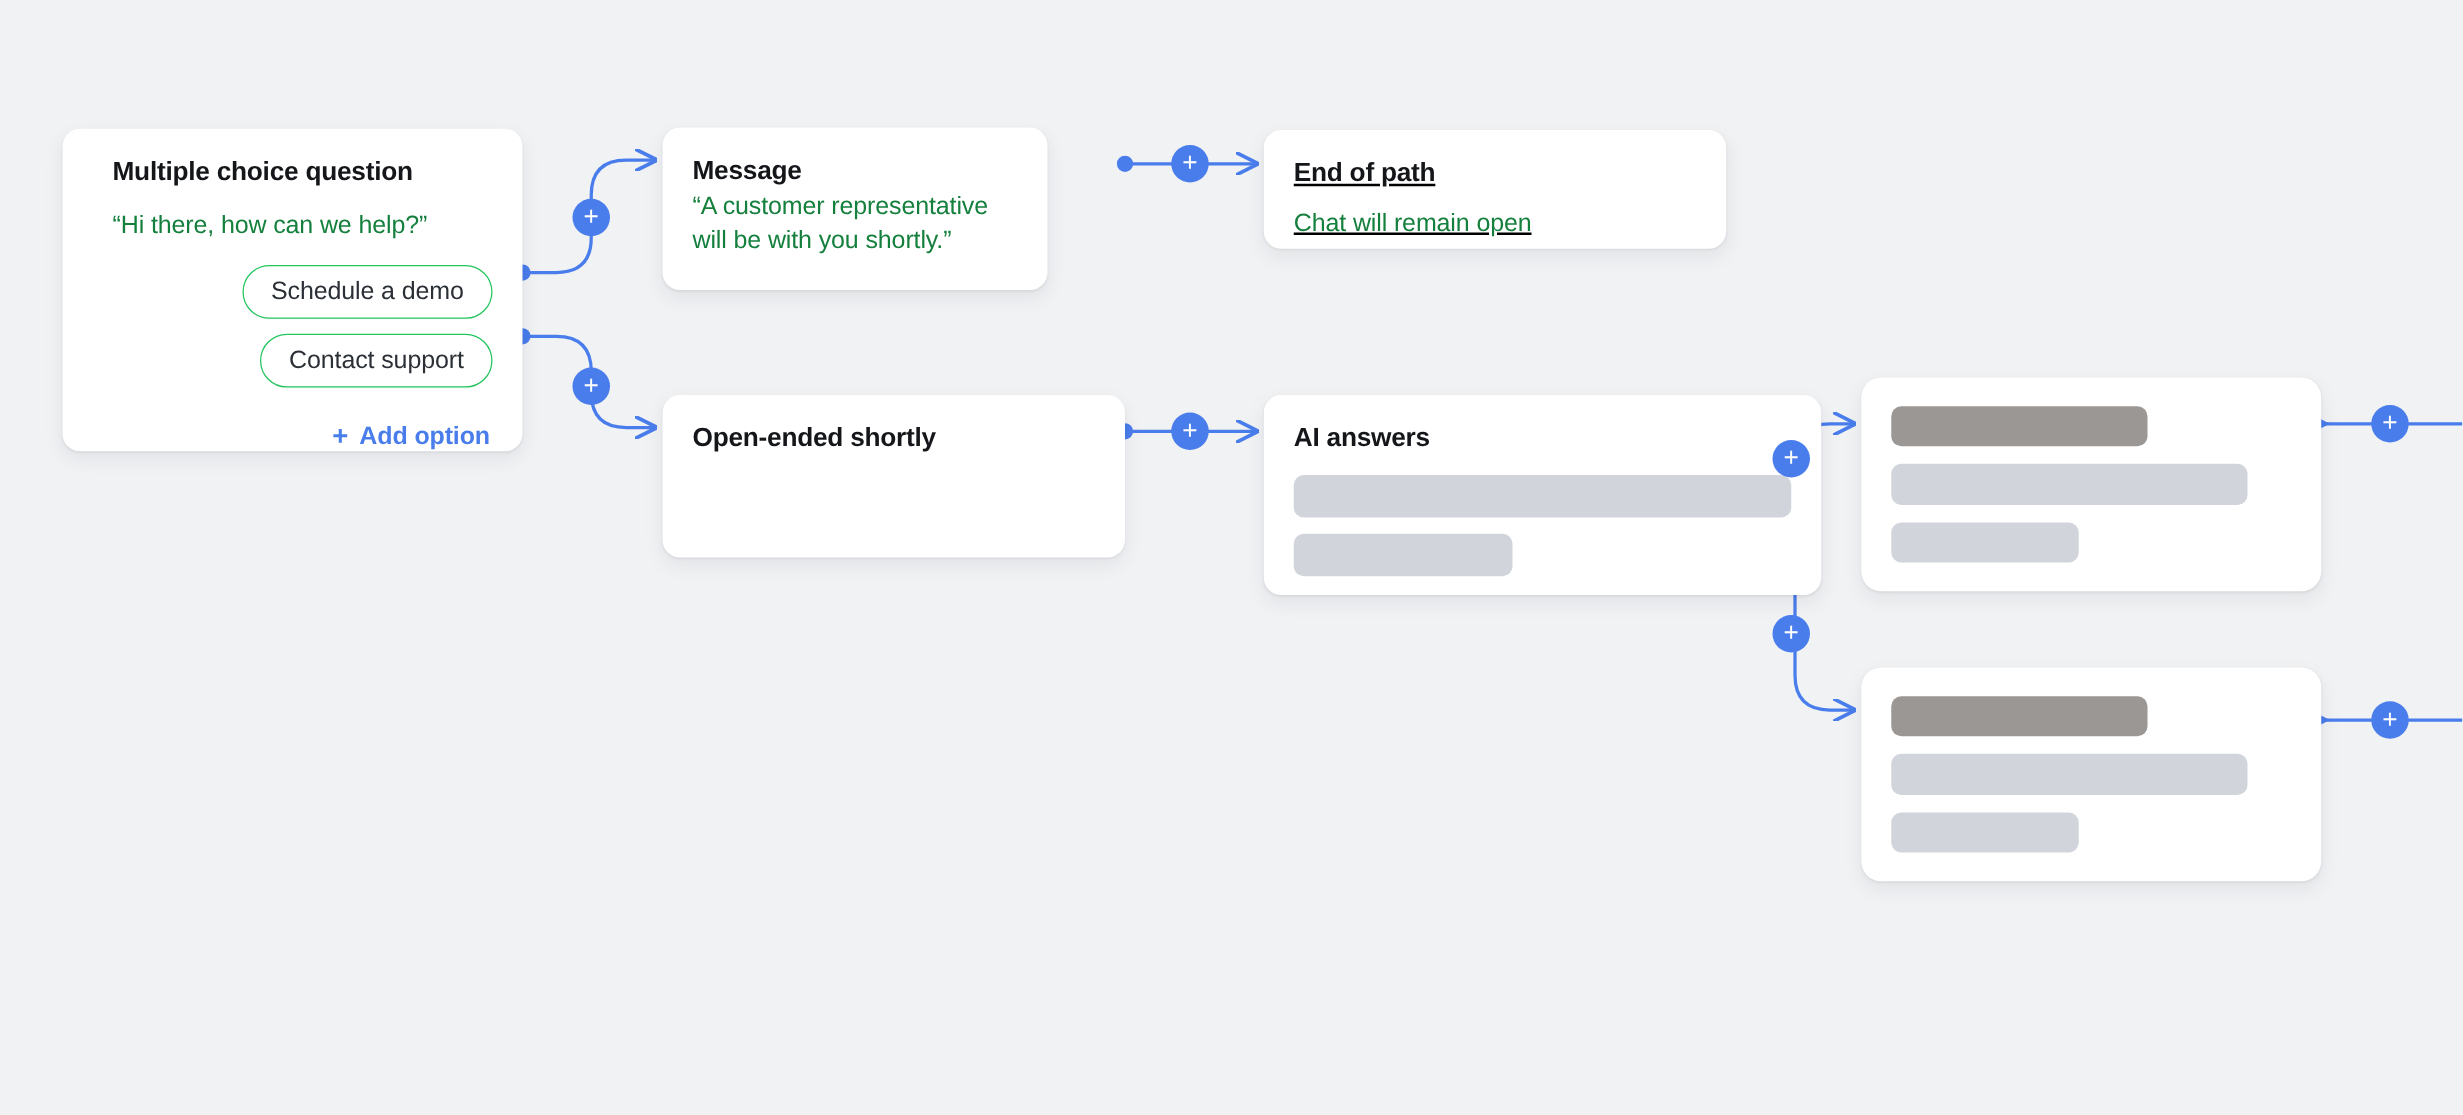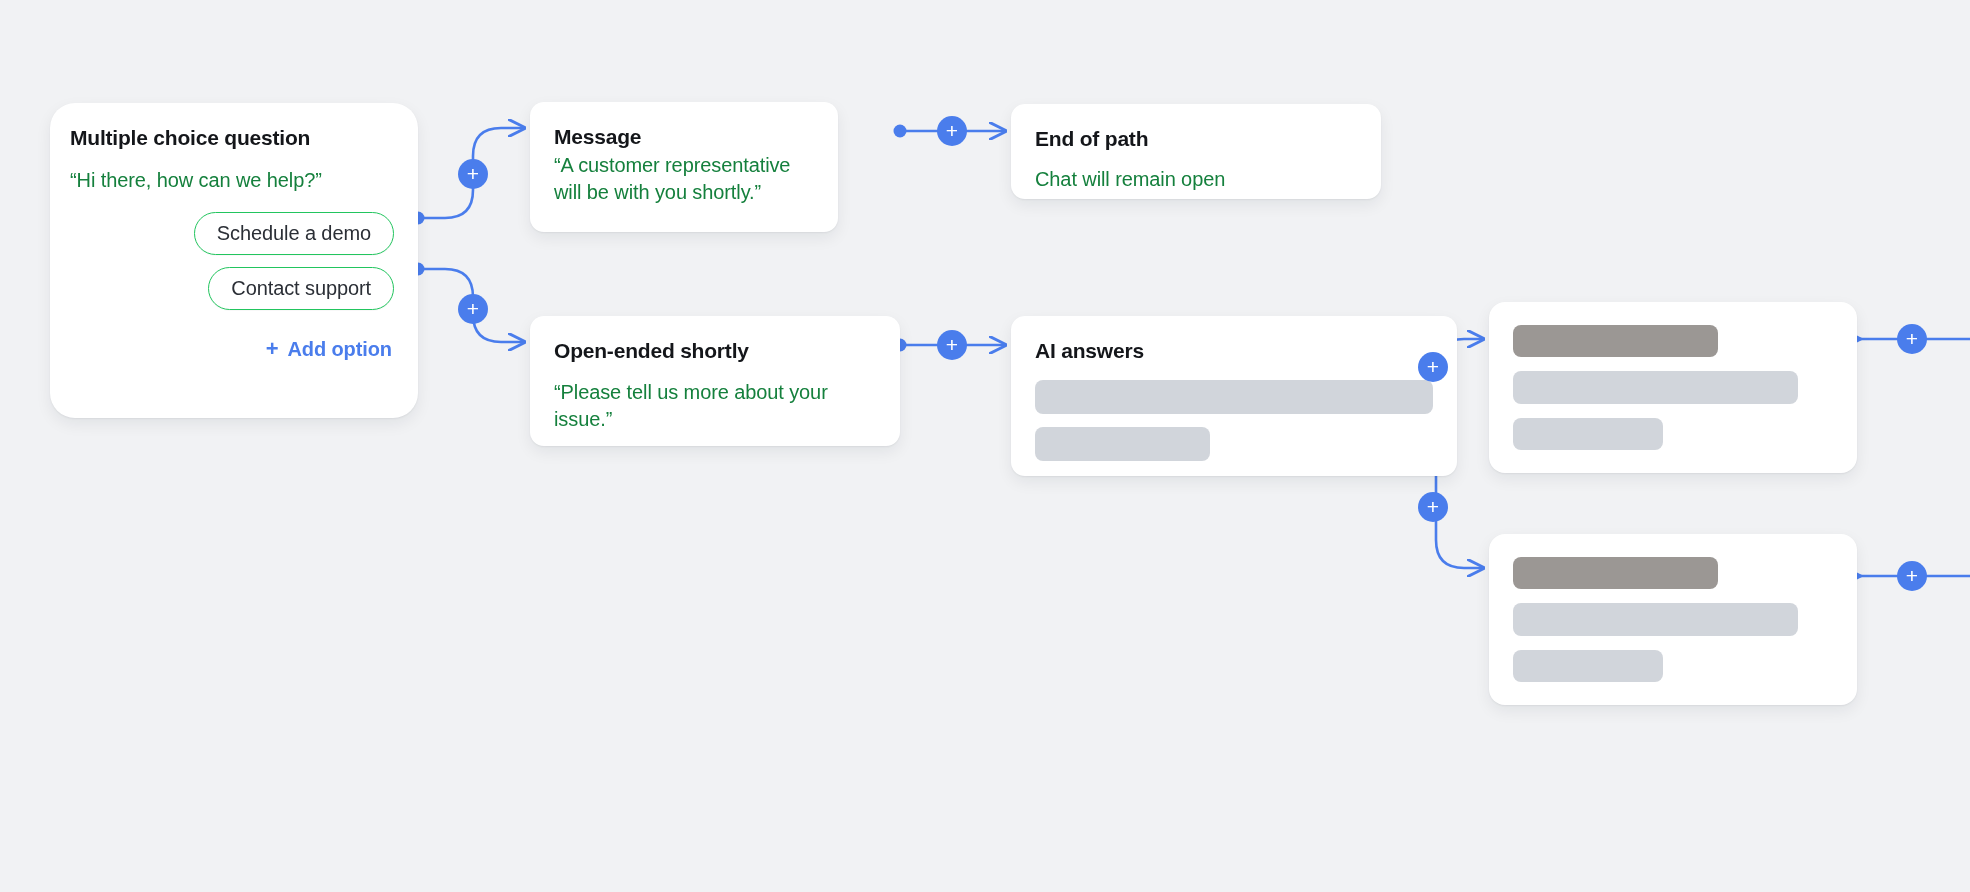--- a/index.html
+++ b/index.html
@@ -40,23 +40,22 @@
   .card-body {
     font-size: 20px;
     font-weight: 400;
     color: #15803d;
     line-height: 1.32;
     letter-spacing: -0.1px;
   }
 
   
   #card-choice {
-    left: 50px; top: 103px; width: 368px; height: 315px;
-    padding: 22px 24px 0 20px;
-    border-radius: 25px;
+    left: 50px; top: 103px; width: 368px; height: 258px;
+    padding: 22px 24px 0 40px;
   }
   #card-choice .card-body { margin-top: 16px; }
   .option-list {
     margin-top: 18px;
     display: flex;
     flex-direction: column;
     align-items: flex-end;
     gap: 12px;
   }
   .option-pill {
@@ -89,20 +88,21 @@
   #card-message {
     left: 530px; top: 102px; width: 308px; height: 130px;
     padding: 22px 24px 0 24px;
   }
   #card-message .card-body { margin-top: 2px; }
 
   
   #card-endpath {
     left: 1011px; top: 104px; width: 370px; height: 95px;
     padding: 22px 24px 0 24px;
+    text-decoration: underline;
   }
   #card-endpath .card-body { margin-top: 14px; }
 
   
   #card-open {
     left: 530px; top: 316px; width: 370px; height: 130px;
     padding: 22px 24px 0 24px;
   }
   #card-open .card-body { margin-top: 15px; }
 
@@ -214,21 +214,20 @@
     <div class="card-body">“A customer representative will be with you shortly.”</div>
   </div>
 
   <div class="card" id="card-endpath">
     <div class="card-title">End of path</div>
     <div class="card-body">Chat will remain open</div>
   </div>
 
   <div class="card" id="card-open">
     <div class="card-title">Open-ended shortly</div>
-    <div class="card-body">“Please tell us more about your issue.”</div>
   </div>
 
   <div class="card" id="card-ai">
     <div class="card-title">AI answers</div>
     <div class="skel-stack">
       <div class="skel w-full"></div>
       <div class="skel w-mid"></div>
     </div>
   </div>
 

